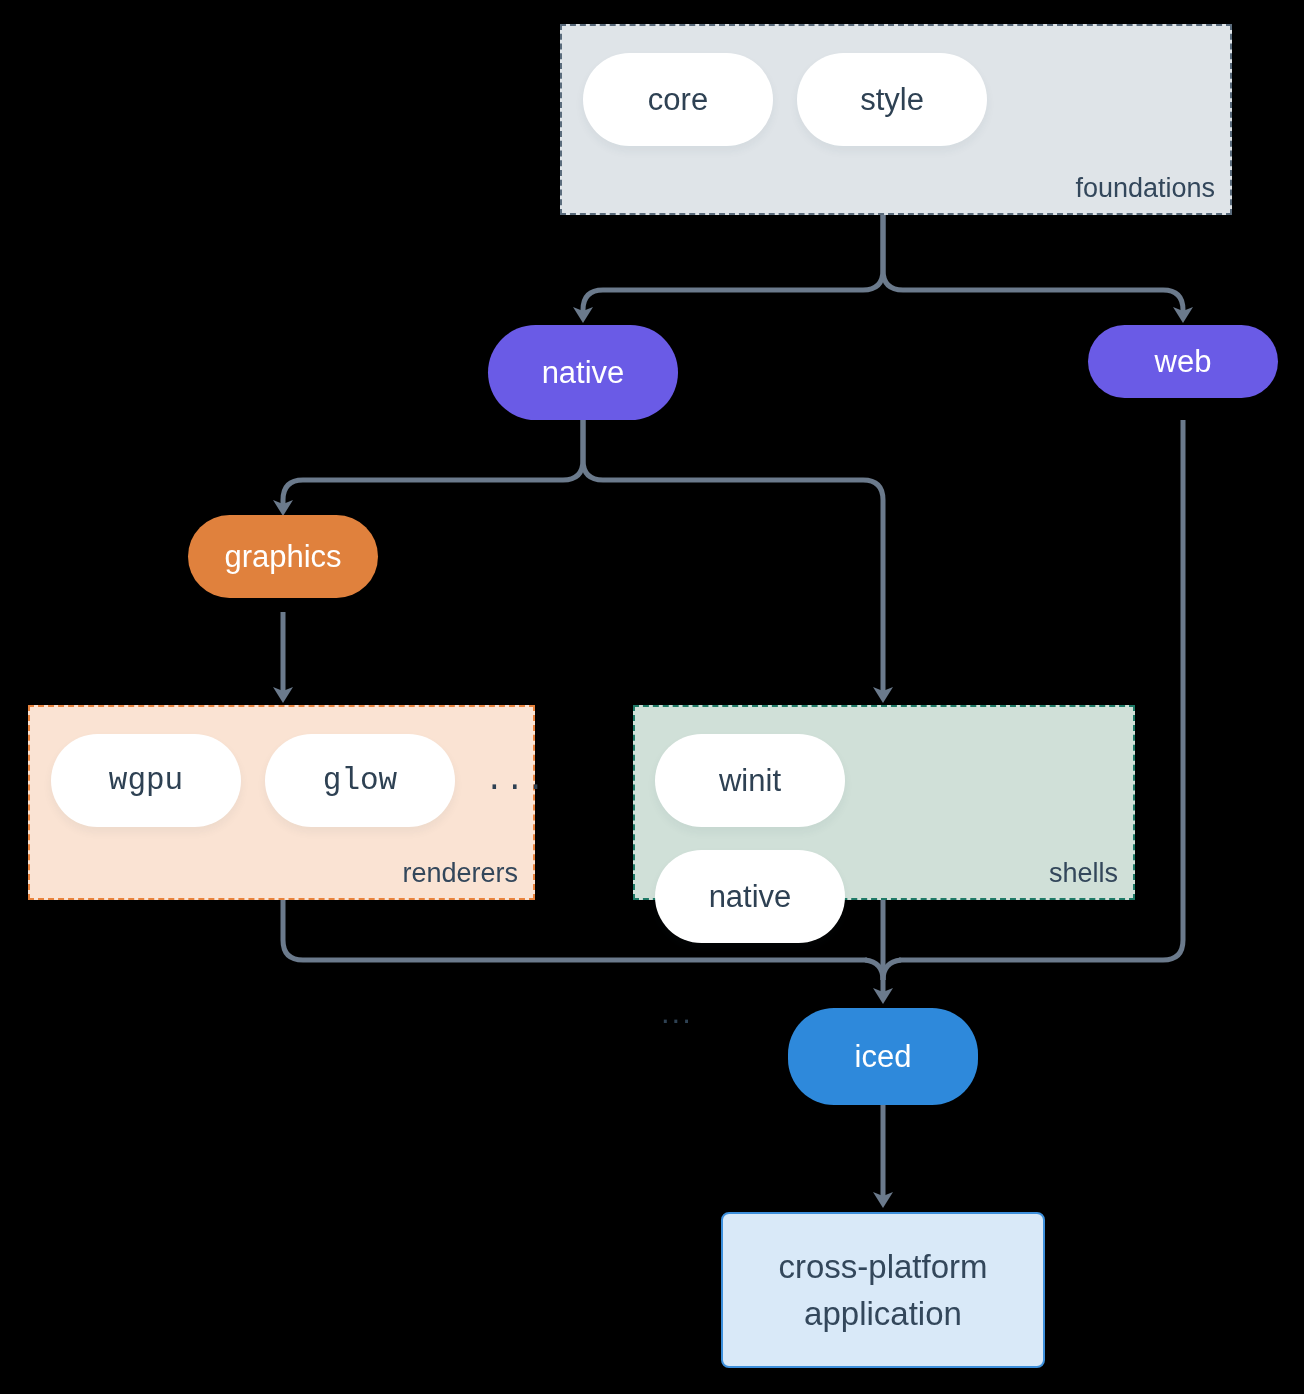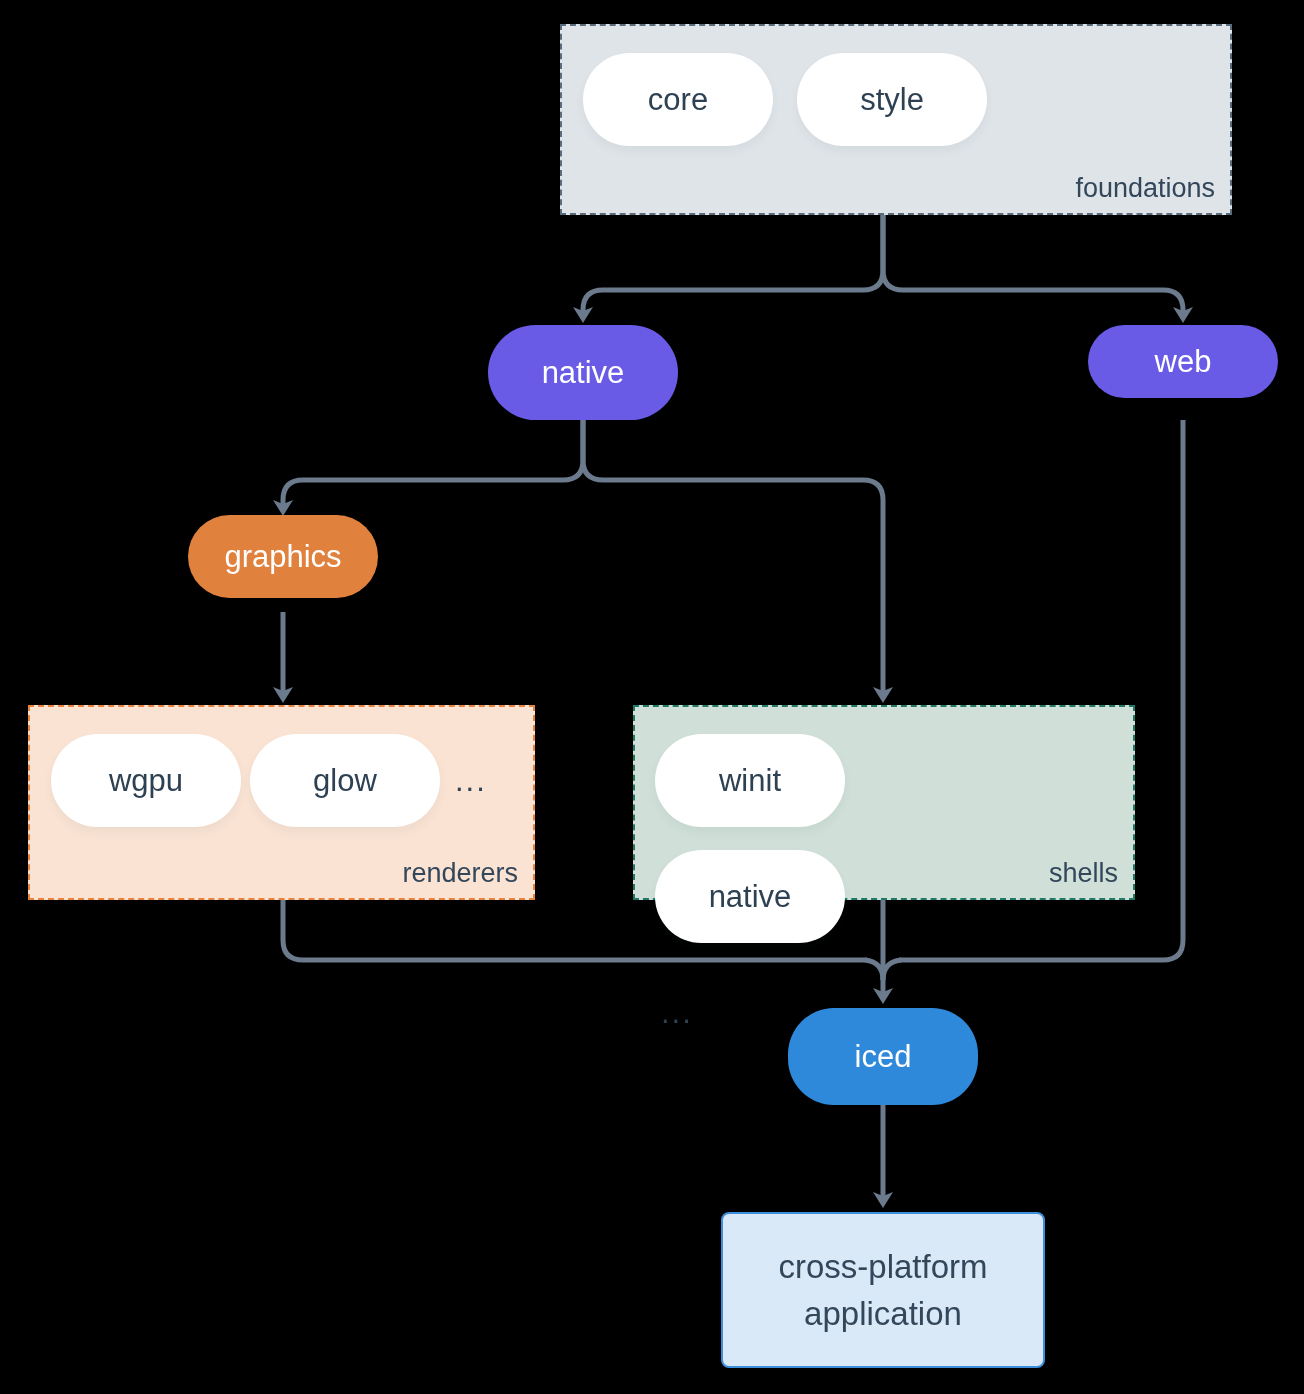--- a/index.html
+++ b/index.html
@@ -39,21 +39,21 @@
   .group.renderers{
     left:28px;top:705px;width:507px;height:195px;
     background:var(--renderers-fill);border:2px dashed var(--renderers-border);
   }
   .group.shells{
     left:633px;top:705px;width:502px;height:195px;
     background:var(--shells-fill);border:2px dashed var(--shells-border);
   }
   .pill-row{display:flex;align-items:flex-start;}
   .foundations .pill-row{padding:27px 0 0 21px;gap:24px;}
-  .renderers .pill-row{padding:27px 0 0 21px;gap:9px;}
+  .renderers .pill-row{padding:27px 0 0 21px;gap:24px;font-family:Liberation Mono, monospace;}
   .shells .pill-row{padding:27px 0 0 20px;gap:23px;flex-direction:column;}
   .pill{
     width:190px;height:93px;border-radius:47px;background:var(--pill-bg);
     color:var(--pill-text);font-size:31px;
     display:flex;align-items:center;justify-content:center;
     box-shadow:0 5px 10px rgba(40,60,80,0.06);
     flex:none;
   }
   .ellipsis{
     height:93px;display:flex;align-items:center;margin-left:6px;

